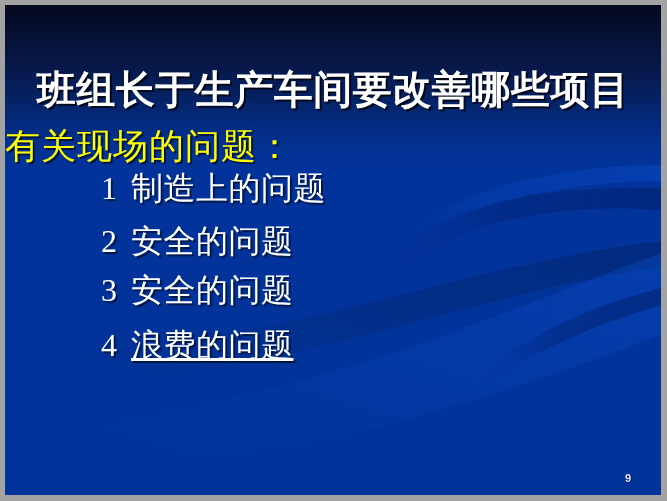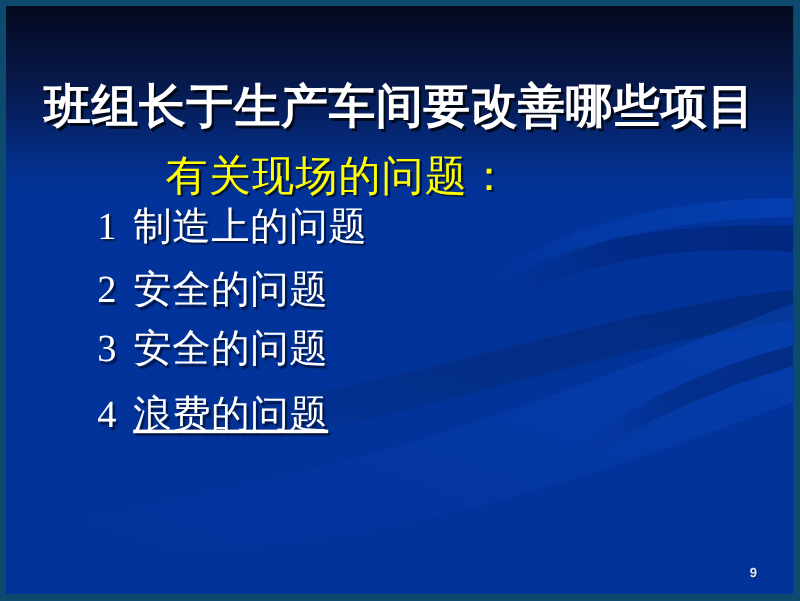--- a/index.html
+++ b/index.html
@@ -13,21 +13,21 @@
     overflow: hidden;
     font-family: "Liberation Serif", "DejaVu Serif", serif;
   }
 
   
   #slide {
     position: relative;
     width: 667px;
     height: 501px;
     box-sizing: border-box;
-    background: #0c4a6e;      
+    background: #a3a3a3;      
     padding: 5px 6px 6px 5px;
     overflow: hidden;
   }
 
   #canvas {
     position: relative;
     width: 100%;
     height: 100%;
     overflow: hidden;
     background:
@@ -70,37 +70,36 @@
     left: 0;
     top: 121px;
     width: 100%;
   }
 
   #section-heading {
     color: #ffff00;
     font-size: 35px;
     line-height: 1.18;
     letter-spacing: 1px;
-    padding-left: 133px;
     white-space: nowrap;
     text-shadow: 2px 2px 0 rgba(0,0,0,0.55);
   }
 
   ol#item-list {
     list-style: none;
     margin: 0;
     padding: 0;
   }
 
   .bullet-item {
     color: #ffffff;
     font-size: 32px;
     line-height: 1.0;
     white-space: nowrap;
-    padding-left: 76px;
+    padding-left: 96px;
     text-shadow: 2px 2px 1px rgba(0,0,0,0.55);
   }
   .bullet-item .num {
     display: inline-block;
     min-width: 30px;
   }
   .bullet-item .txt {
     letter-spacing: 0.5px;
   }
 

